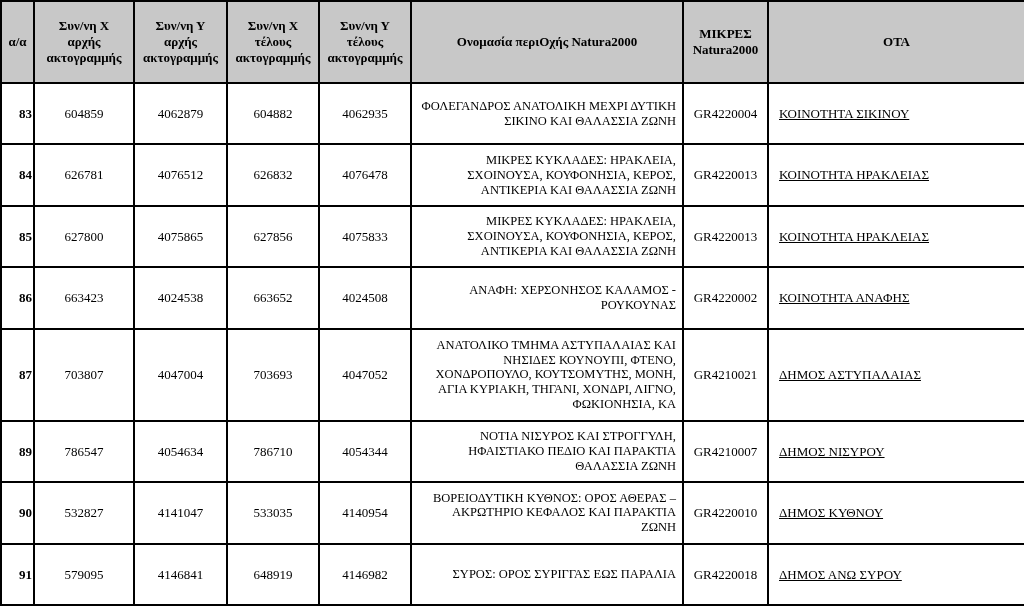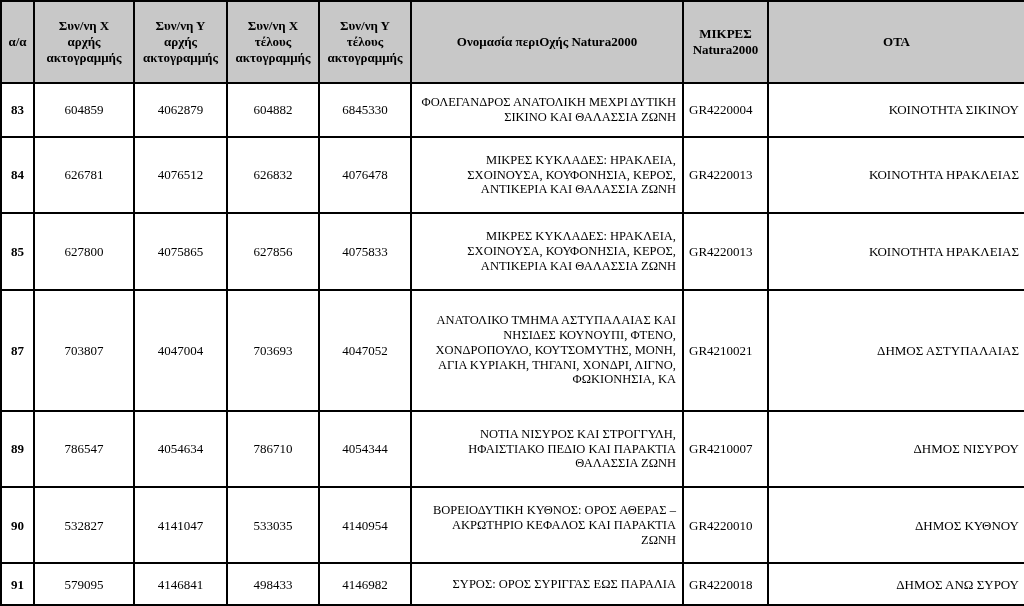--- a/index.html
+++ b/index.html
@@ -48,39 +48,41 @@
     height: 72px;
   }
   tbody td {
     background: #ffffff;
     font-size: 13px;
     line-height: 1.18;
     padding: 2px 5px;
   }
   tbody td.col-aa {
     font-weight: bold;
-    text-align: center;
-    padding: 5px 1px;
+    text-align: right;
+    padding: 18px 1px;
   }
   tbody td.col-x_start,
   tbody td.col-y_start,
   tbody td.col-x_end,
   tbody td.col-y_end {
     text-align: center;
   }
   tbody td.col-name {
     text-align: right;
     font-size: 12.5px;
     padding: 2px 6px;
   }
   tbody td.col-code {
+    text-align: center;
   }
   tbody td.col-ota {
-    text-align: right;
+    text-align: left;
     padding-left: 10px;
+    text-decoration: underline;
   }
 </style>
 </head>
 <body>
 
 <div class="page">
   <table class="natura">
     <colgroup>
       <col class="c-aa">
       <col class="c-xs">
@@ -111,21 +113,21 @@
 Natura2000</th>
         <th>ΟΤΑ</th>
       </tr>
     </thead>
     <tbody>
         <tr>
           <td class="col-aa">83</td>
           <td class="col-x_start">604859</td>
           <td class="col-y_start">4062879</td>
           <td class="col-x_end">604882</td>
-          <td class="col-y_end">6845330</td>
+          <td class="col-y_end">4062935</td>
           <td class="col-name">ΦΟΛΕΓΑΝΔΡΟΣ ΑΝΑΤΟΛΙΚΗ ΜΕΧΡΙ ΔΥΤΙΚΗ ΣΙΚΙΝΟ ΚΑΙ ΘΑΛΑΣΣΙΑ ΖΩΝΗ</td>
           <td class="col-code">GR4220004</td>
           <td class="col-ota">ΚΟΙΝΟΤΗΤΑ ΣΙΚΙΝΟΥ</td>
         </tr>
         <tr>
           <td class="col-aa">84</td>
           <td class="col-x_start">626781</td>
           <td class="col-y_start">4076512</td>
           <td class="col-x_end">626832</td>
           <td class="col-y_end">4076478</td>
@@ -137,20 +139,30 @@
           <td class="col-aa">85</td>
           <td class="col-x_start">627800</td>
           <td class="col-y_start">4075865</td>
           <td class="col-x_end">627856</td>
           <td class="col-y_end">4075833</td>
           <td class="col-name">ΜΙΚΡΕΣ ΚΥΚΛΑΔΕΣ: ΗΡΑΚΛΕΙΑ, ΣΧΟΙΝΟΥΣΑ, ΚΟΥΦΟΝΗΣΙΑ, ΚΕΡΟΣ, ΑΝΤΙΚΕΡΙΑ ΚΑΙ ΘΑΛΑΣΣΙΑ ΖΩΝΗ</td>
           <td class="col-code">GR4220013</td>
           <td class="col-ota">ΚΟΙΝΟΤΗΤΑ ΗΡΑΚΛΕΙΑΣ</td>
         </tr>
         <tr>
+          <td class="col-aa">86</td>
+          <td class="col-x_start">663423</td>
+          <td class="col-y_start">4024538</td>
+          <td class="col-x_end">663652</td>
+          <td class="col-y_end">4024508</td>
+          <td class="col-name">ΑΝΑΦΗ: ΧΕΡΣΟΝΗΣΟΣ ΚΑΛΑΜΟΣ - ΡΟΥΚΟΥΝΑΣ</td>
+          <td class="col-code">GR4220002</td>
+          <td class="col-ota">ΚΟΙΝΟΤΗΤΑ ΑΝΑΦΗΣ</td>
+        </tr>
+        <tr>
           <td class="col-aa">87</td>
           <td class="col-x_start">703807</td>
           <td class="col-y_start">4047004</td>
           <td class="col-x_end">703693</td>
           <td class="col-y_end">4047052</td>
           <td class="col-name">ΑΝΑΤΟΛΙΚΟ ΤΜΗΜΑ ΑΣΤΥΠΑΛΑΙΑΣ ΚΑΙ ΝΗΣΙΔΕΣ ΚΟΥΝΟΥΠΙ, ΦΤΕΝΟ, ΧΟΝΔΡΟΠΟΥΛΟ, ΚΟΥΤΣΟΜΥΤΗΣ, ΜΟΝΗ, ΑΓΙΑ ΚΥΡΙΑΚΗ, ΤΗΓΑΝΙ, ΧΟΝΔΡΙ, ΛΙΓΝΟ, ΦΩΚΙΟΝΗΣΙΑ, ΚΑ</td>
           <td class="col-code">GR4210021</td>
           <td class="col-ota">ΔΗΜΟΣ ΑΣΤΥΠΑΛΑΙΑΣ</td>
         </tr>
         <tr>
@@ -170,21 +182,21 @@
           <td class="col-x_end">533035</td>
           <td class="col-y_end">4140954</td>
           <td class="col-name">ΒΟΡΕΙΟΔΥΤΙΚΗ ΚΥΘΝΟΣ: ΟΡΟΣ ΑΘΕΡΑΣ – ΑΚΡΩΤΗΡΙΟ ΚΕΦΑΛΟΣ ΚΑΙ ΠΑΡΑΚΤΙΑ ΖΩΝΗ</td>
           <td class="col-code">GR4220010</td>
           <td class="col-ota">ΔΗΜΟΣ ΚΥΘΝΟΥ</td>
         </tr>
         <tr>
           <td class="col-aa">91</td>
           <td class="col-x_start">579095</td>
           <td class="col-y_start">4146841</td>
-          <td class="col-x_end">498433</td>
+          <td class="col-x_end">648919</td>
           <td class="col-y_end">4146982</td>
           <td class="col-name">ΣΥΡΟΣ: ΟΡΟΣ ΣΥΡΙΓΓΑΣ ΕΩΣ ΠΑΡΑΛΙΑ</td>
           <td class="col-code">GR4220018</td>
           <td class="col-ota">ΔΗΜΟΣ ΑΝΩ ΣΥΡΟΥ</td>
         </tr>
       </tbody>
   </table>
 </div>
 
 </body></html>

